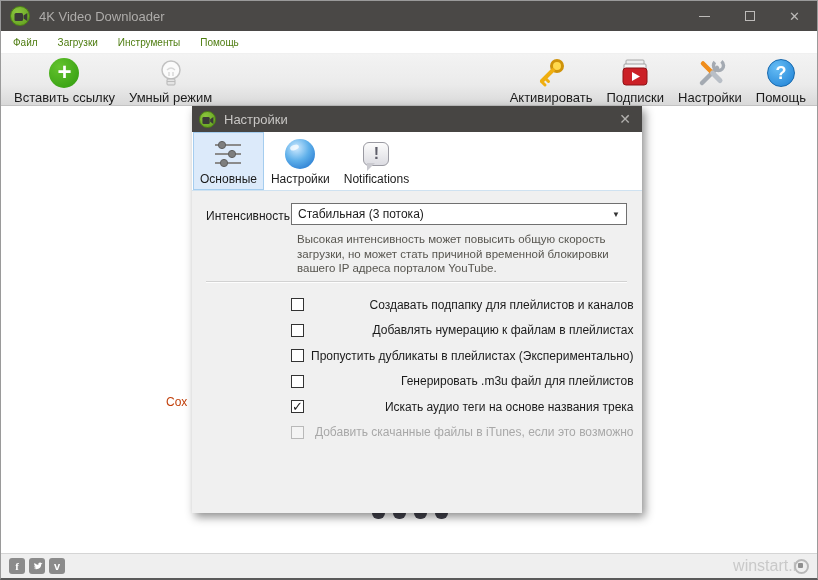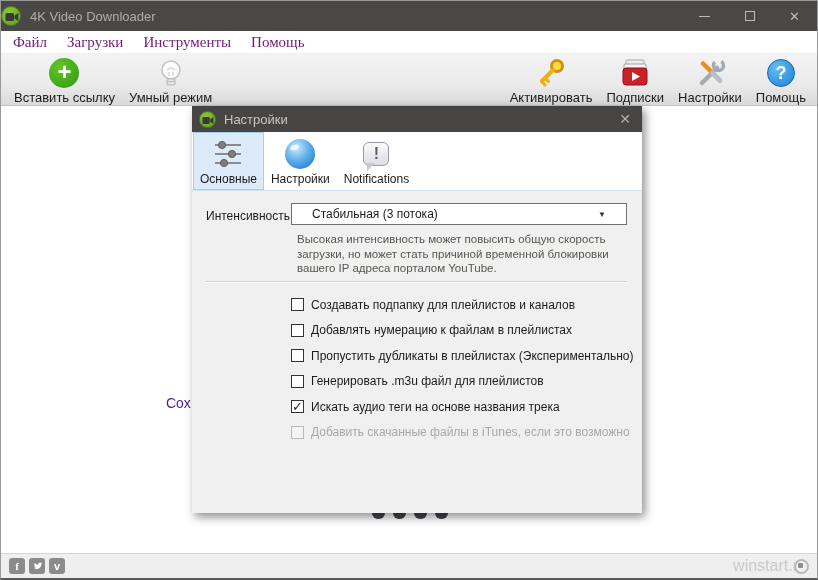--- a/index.html
+++ b/index.html
@@ -3,37 +3,37 @@
 <meta charset="utf-8">
 <style>
   * { margin:0; padding:0; box-sizing:border-box; }
   html,body { width:818px; height:580px; overflow:hidden;
     font-family:"Liberation Sans", sans-serif; background:#fff; }
   .window { position:relative; width:818px; height:580px;
     border:1px solid #9a9a9a; border-bottom:2px solid #5a5a5a; background:#fff; }
 
   
   .titlebar { position:absolute; left:0; top:0; right:0; height:30px;
-    background:#4a4846; display:flex; align-items:center; }
+    background:#4a4846; display:flex; align-items:center; padding-left:9px; }
   .app-ico { width:20px; height:20px; border-radius:50%;
     background:radial-gradient(circle at 35% 30%, #8cc63e, #5f9d1d);
     border:1px solid #4e8414; position:relative; flex:0 0 auto; }
   .app-ico svg { position:absolute; left:3px; top:5px; }
   .titlebar .t-text { color:#aeacaa; font-size:13px; margin-left:9px; }
   .win-controls { margin-left:auto; display:flex; height:30px; }
   .win-btn { width:45px; height:30px; display:flex; align-items:center;
     justify-content:center; color:#bdbbb9; font-size:13px; cursor:default; }
   .win-btn .minus { width:11px; height:1px; background:#bdbbb9; }
   .win-btn .square { width:10px; height:10px; border:1px solid #bdbbb9; }
 
   
   .menubar { position:absolute; left:0; top:30px; right:0; height:23px;
     background:#fff; display:flex; align-items:center; padding-left:2px;
     border-bottom:1px solid #f0f0f0; }
-  .menu-item { padding:3px 10px; font-size:15px; color:#701a75;font-family:Liberation Serif, serif; }
+  .menu-item { padding:3px 10px; font-size:10px; color:#4d7c0f; }
 
   
   .toolbar { position:absolute; left:0; top:53px; right:0; height:52px;
     background:linear-gradient(#f3f3f3, #ebebeb 60%, #d9d9d9);
     border-bottom:1px solid #c3c3c3;
     display:flex; align-items:flex-start; }
   .tb-group { display:flex; }
   .tb-left { margin-left:6px; }
   .tb-right { margin-left:auto; margin-right:4px; }
   .tb-btn { display:flex; flex-direction:column; align-items:center;
@@ -45,21 +45,21 @@
     background:radial-gradient(circle at 35% 30%, #64c32d, #2f9a0e);
     color:#fff; font-size:24px; font-weight:bold; line-height:28px;
     text-align:center; }
   .help-circle { width:28px; height:28px; border-radius:50%;
     background:radial-gradient(circle at 35% 30%, #66bdf5, #1c7fd4);
     border:1px solid #1668ad; color:#fff; font-size:18px; font-weight:bold;
     line-height:26px; text-align:center; }
 
   
   .main { position:absolute; left:0; top:106px; right:0; bottom:25px; background:#fff; }
-  .bg-frag-left { position:absolute; left:165px; top:288px; font-size:14px; color:#4c1d95; }
+  .bg-frag-left { position:absolute; left:165px; top:288px; font-size:12px; color:#c2410c; }
   .bg-frag-right { position:absolute; left:450px; top:291px; font-size:13px; color:#3b62a8; }
   .peek-dot { position:absolute; top:406px; width:13px; height:6px;
     background:#43434d; border-radius:0 0 7px 7px; }
 
   
   .statusbar { position:absolute; left:0; bottom:0; right:0; height:25px;
     background:#efefef; border-top:1px solid #d5d5d5; display:flex;
     align-items:center; padding:0 8px; }
   .soc { width:16px; height:16px; border-radius:3px; background:#8b8b8b;
     margin-right:4px; color:#fff; display:flex; align-items:center;
@@ -98,28 +98,28 @@
     border:1px solid #9a9aa2; border-radius:6px; position:relative; color:#5e5e6a;
     font-weight:bold; font-size:16px; text-align:center; line-height:22px; }
   .bubble::after { content:""; position:absolute; left:3px; bottom:-6px;
     border:4px solid transparent; border-top-color:#c9c9cf;
     border-left-color:#c9c9cf; }
 
   .dlg-body { position:relative; height:241px; }
   .row-label { position:absolute; left:14px; top:18px; font-size:12px; color:#1b1b1b; }
   .combo { position:absolute; left:99px; top:12px; width:336px; height:22px;
     background:#fff; border:1px solid #707070; display:flex; align-items:center;
-    padding:0 20px; font-size:12px; color:#1b1b1b; }
+    padding:0 6px; font-size:12px; color:#1b1b1b; }
   .combo .arrow { margin-left:auto; font-size:8px; color:#333; }
   .helper { position:absolute; left:105px; top:41px; width:334px; font-size:11.5px;
     color:#57554f; line-height:1.28; }
   .hsep { position:absolute; left:14px; right:15px; top:90px; height:2px;
     border-top:1px solid #d2d2d2; border-bottom:1px solid #fdfdfd; }
   .cb-list { position:absolute; left:99px; top:101px; }
-  .cb-row { height:25.5px; display:flex; align-items:center; }
+  .cb-row { height:25.5px; display:flex; align-items:center;justify-content:space-between; }
   .cb-box { width:13px; height:13px; background:#fff; border:1px solid #333;
     margin-right:7px; position:relative; flex:0 0 auto; }
   .cb-row.checked .cb-box::after { content:"✓"; position:absolute; left:0px;
     top:-2px; font-size:13px; color:#1b1b1b; }
   .cb-lbl { font-size:12px; color:#1b1b1b; white-space:nowrap; }
   .cb-row.disabled .cb-box { border-color:#b9b9b9; background:#f4f4f4; }
   .cb-row.disabled .cb-lbl { color:#a8a8a8; }
 </style>
 </head>
 <body>

